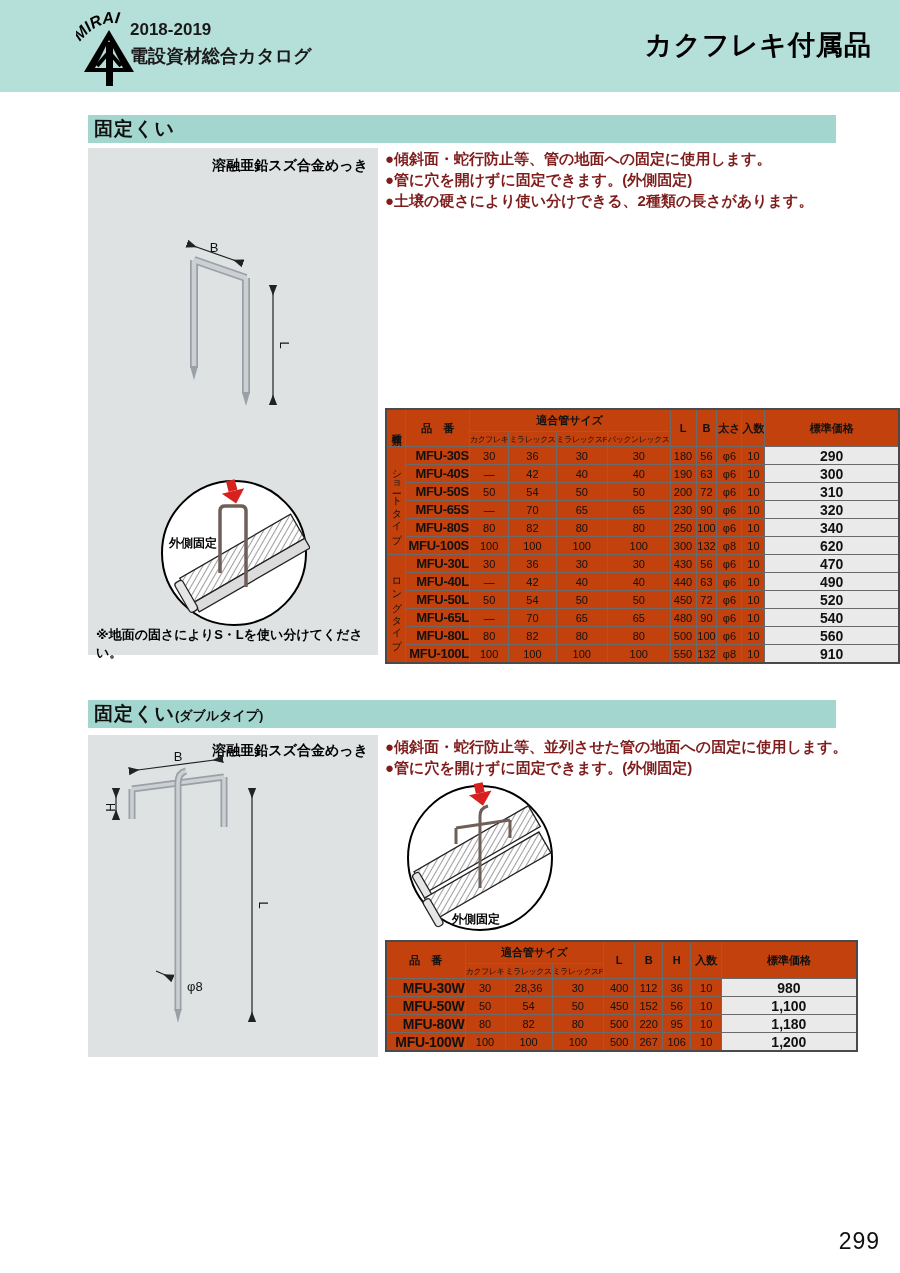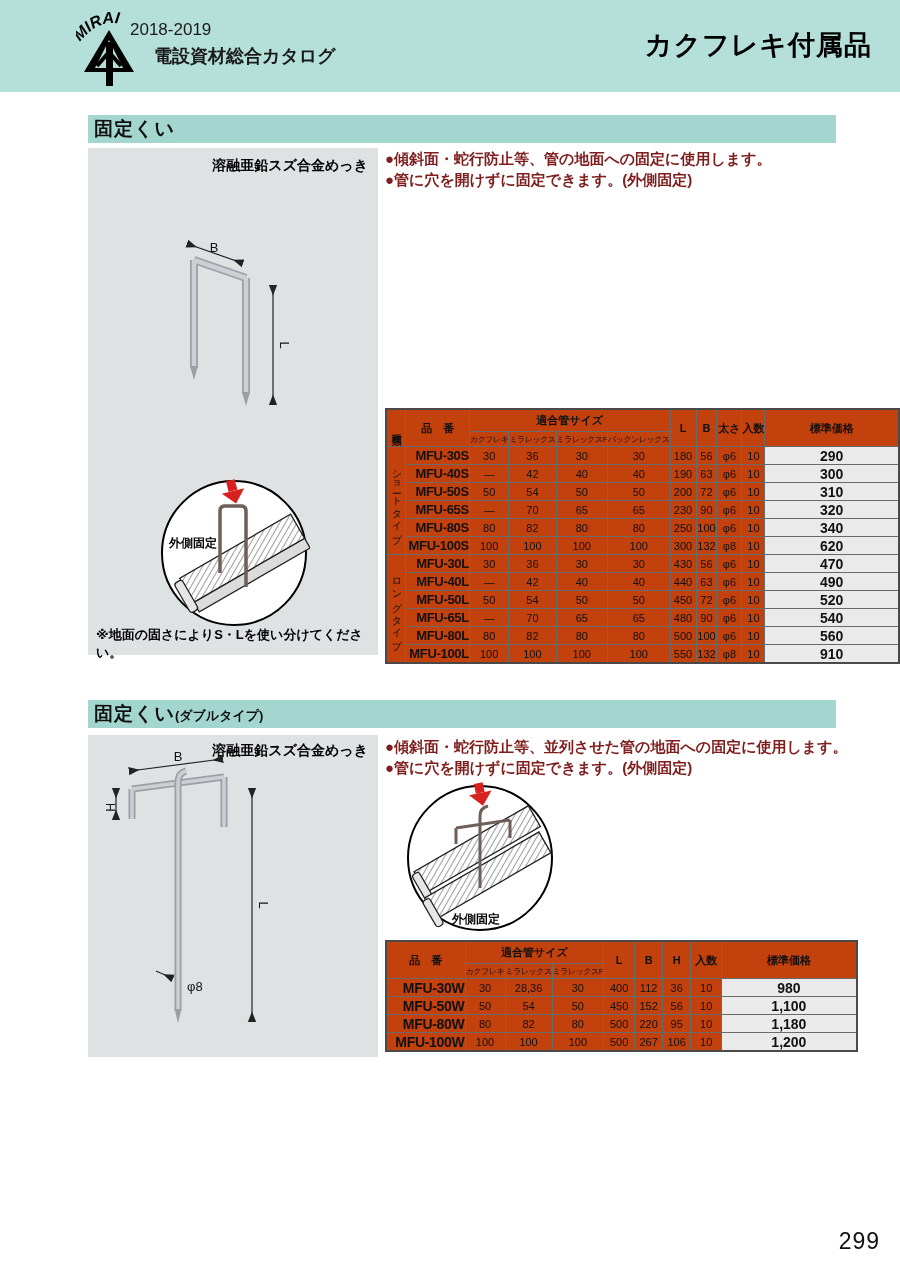--- a/index.html
+++ b/index.html
@@ -2,22 +2,22 @@
 <html><head>
 <meta charset="utf-8">
 <style>
   html,body{margin:0;padding:0;}
   .page{position:relative;width:900px;height:1273px;background:#ffffff;overflow:hidden;
         font-family:"Liberation Sans","DejaVu Sans",sans-serif;color:#111;}
   .abs{position:absolute;}
 
   
   .top-band{position:absolute;left:0;top:0;width:900px;height:92px;background:#b5dfd9;}
-  .brand-years{position:absolute;left:130px;top:20px;font-size:17px;font-weight:normal;color:#1a1a1a;}
-  .brand-title{position:absolute;left:130px;top:44px;font-size:18px;font-weight:bold;color:#1a1a1a;margin-left:24px;}
+  .brand-years{position:absolute;left:130px;top:20px;font-size:17px;font-weight:bold;color:#1a1a1a;}
+  .brand-title{position:absolute;left:130px;top:44px;font-size:18px;font-weight:bold;color:#1a1a1a;}
   .page-title{position:absolute;right:28px;top:27px;font-size:27px;font-weight:bold;letter-spacing:1px;color:#000;text-align:right;}
 
   
   .sec-bar{position:absolute;left:88px;width:748px;height:28px;background:#a3d6ce;line-height:28px;}
   .sec-bar .big{font-size:19px;font-weight:bold;padding-left:6px;letter-spacing:1px;}
   .sec-bar .small{font-size:13px;font-weight:bold;}
 
   
   .img-box{position:absolute;left:88px;width:290px;background:#dee2e3;}
   .plating{position:absolute;right:10px;top:9px;font-size:14px;font-weight:bold;color:#000;}
@@ -112,20 +112,21 @@
       </g>
       <text x="11" y="70" font-size="12" font-weight="bold" fill="#000">外側固定</text>
     </svg>
 
     <div class="note">※地面の固さによりS・Lを使い分けてください。</div>
   </div>
 
   <div class="bullets" style="top:148px;">
     <div>●傾斜面・蛇行防止等、管の地面への固定に使用します。</div>
     <div>●管に穴を開けずに固定できます。(外側固定)</div>
+    <div>●土壌の硬さにより使い分けできる、2種類の長さがあります。</div>
   </div>
 
   <table class="ptable tbl1">
       <colgroup>
         <col style="width: 20px;">
         <col style="width: 59px;">
         <col style="width: 36px;">
         <col style="width: 36px;">
         <col style="width: 36px;">
         <col style="width: 34px;">

